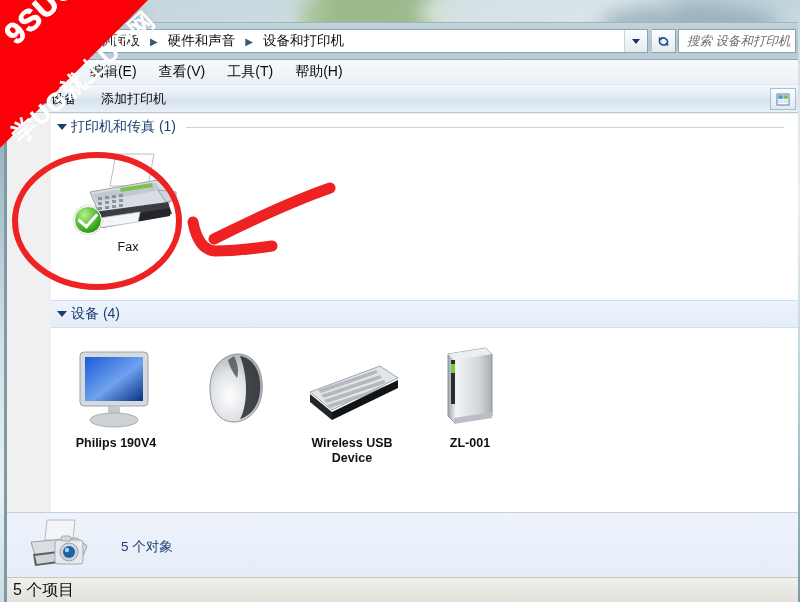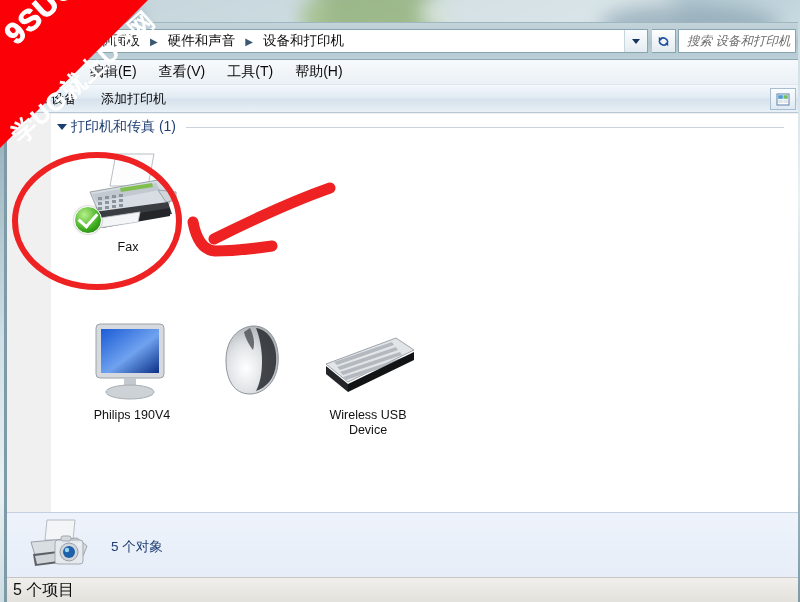--- a/index.html
+++ b/index.html
@@ -115,21 +115,21 @@
     content:"";width:9px;height:15px;border:solid #fff;border-width:0 3.4px 3.4px 0;
     transform:rotate(42deg);margin-top:-4px;
   }
 
   
   .details{
     position:absolute;left:0;top:489px;right:0;height:67px;
     background:linear-gradient(to bottom,#eef3fb,#e6edf8);
     border-top:1px solid #c4cfe2;display:flex;align-items:center;padding-left:20px;
   }
-  .details .dtext{font-size:13.5px;color:#1f3f73;margin-left:20px;}
+  .details .dtext{font-size:13.5px;color:#1f3f73;margin-left:30px;}
 
   
   .statusbar{
     position:absolute;left:0;bottom:0;right:0;height:24px;
     background:linear-gradient(to bottom,#f0efeb,#e3e1dc);
     border-top:1px solid #c8c6c1;display:flex;align-items:center;padding-left:6px;
   }
   .statusbar .st{font-size:16px;color:#111;}
 
   
@@ -268,22 +268,27 @@
             <polygon points="20,68 94,56 94,64 26,76" fill="#24262a"></polygon>
 
             <polygon points="24,66 64,60 62,70 22,76" fill="#f4f5f6" stroke="#c0c5cb" stroke-width="0.8"></polygon>
           </svg>
           <div class="badge-check"></div>
         </div>
         <div class="lbl">Fax</div>
       </div>
     </div>
 
-
-    <div class="items device-row" style="padding-left:26px;padding-top:18px;">
+    <div class="grp-head" style="background:linear-gradient(to bottom,#eef4fd,#e4ecf9);border-top:1px solid #d3dcea;border-bottom:1px solid #d3dcea;">
+      <div class="grp-tri"></div>
+      <div class="grp-title">设备 (4)</div>
+      <div class="grp-rule" style="background:transparent;"></div>
+    </div>
+
+    <div class="items device-row" style="padding-left:10px;padding-top:18px;font-weight:bold;">
 
       <div class="item">
         <div class="icon">
           <svg width="88" height="82" viewBox="0 0 88 82">
             <rect x="8" y="4" width="68" height="54" rx="4" fill="#d6dade" stroke="#9ba2a8"></rect>
             <rect x="13" y="9" width="58" height="44" fill="#0c3fb0"></rect>
             <polygon points="13,9 71,9 71,53 13,53" fill="url(#g1)"></polygon>
             <defs>
               <linearGradient id="g1" x1="0" y1="0" x2="1" y2="1">
                 <stop offset="0%" stop-color="#1b5bd6"></stop>
@@ -325,20 +330,40 @@
               <polygon points="22,52 82,32 84,35 25,55"></polygon>
               <polygon points="25,57 86,37 88,40 28,60"></polygon>
             </g>
             <polygon points="8,46 30,64 30,72 8,54" fill="#232528"></polygon>
             <polygon points="30,64 96,32 96,40 30,72" fill="#111315"></polygon>
           </svg>
         </div>
         <div class="lbl">Wireless USB Device</div>
       </div>
 
+      <div class="item">
+        <div class="icon">
+          <svg width="80" height="84" viewBox="0 0 80 84">
+            <defs>
+              <linearGradient id="dg" x1="0" y1="0" x2="1" y2="0">
+                <stop offset="0%" stop-color="#9ea4aa"></stop>
+                  <stop offset="18%" stop-color="#f2f4f6"></stop>
+                <stop offset="70%" stop-color="#d2d7dc"></stop>
+                  <stop offset="100%" stop-color="#a7adb3"></stop>
+              </linearGradient>
+            </defs>
+            <polygon points="18,8 56,2 62,8 62,70 24,76 18,70" fill="url(#dg)" stroke="#8d9399" stroke-width="1"></polygon>
+            <polygon points="18,8 56,2 62,8 24,14" fill="#eceff2"></polygon>
+            <rect x="21" y="14" width="4" height="44" fill="#2a2d31"></rect>
+            <rect x="21" y="18" width="4" height="9" fill="#6fcf3f"></rect>
+            <polygon points="24,72 62,66 62,72 24,78" fill="#b9bfc5"></polygon>
+          </svg>
+        </div>
+        <div class="lbl">ZL-001</div>
+      </div>
     </div>
   </div>
 
   <div class="details">
     <div>
       <svg width="64" height="54" viewBox="0 0 64 54">
         <polygon points="20,2 48,2 46,22 18,22" fill="#f3f5f7" stroke="#b6bcc2"></polygon>
         <polygon points="4,24 50,20 60,28 56,38 10,44" fill="#d9dee3" stroke="#9aa1a8"></polygon>
         <polygon points="6,36 40,32 40,44 8,48" fill="#5d6065"></polygon>
         <polygon points="8,38 38,34 38,42 10,46" fill="#cfd4d9"></polygon>

